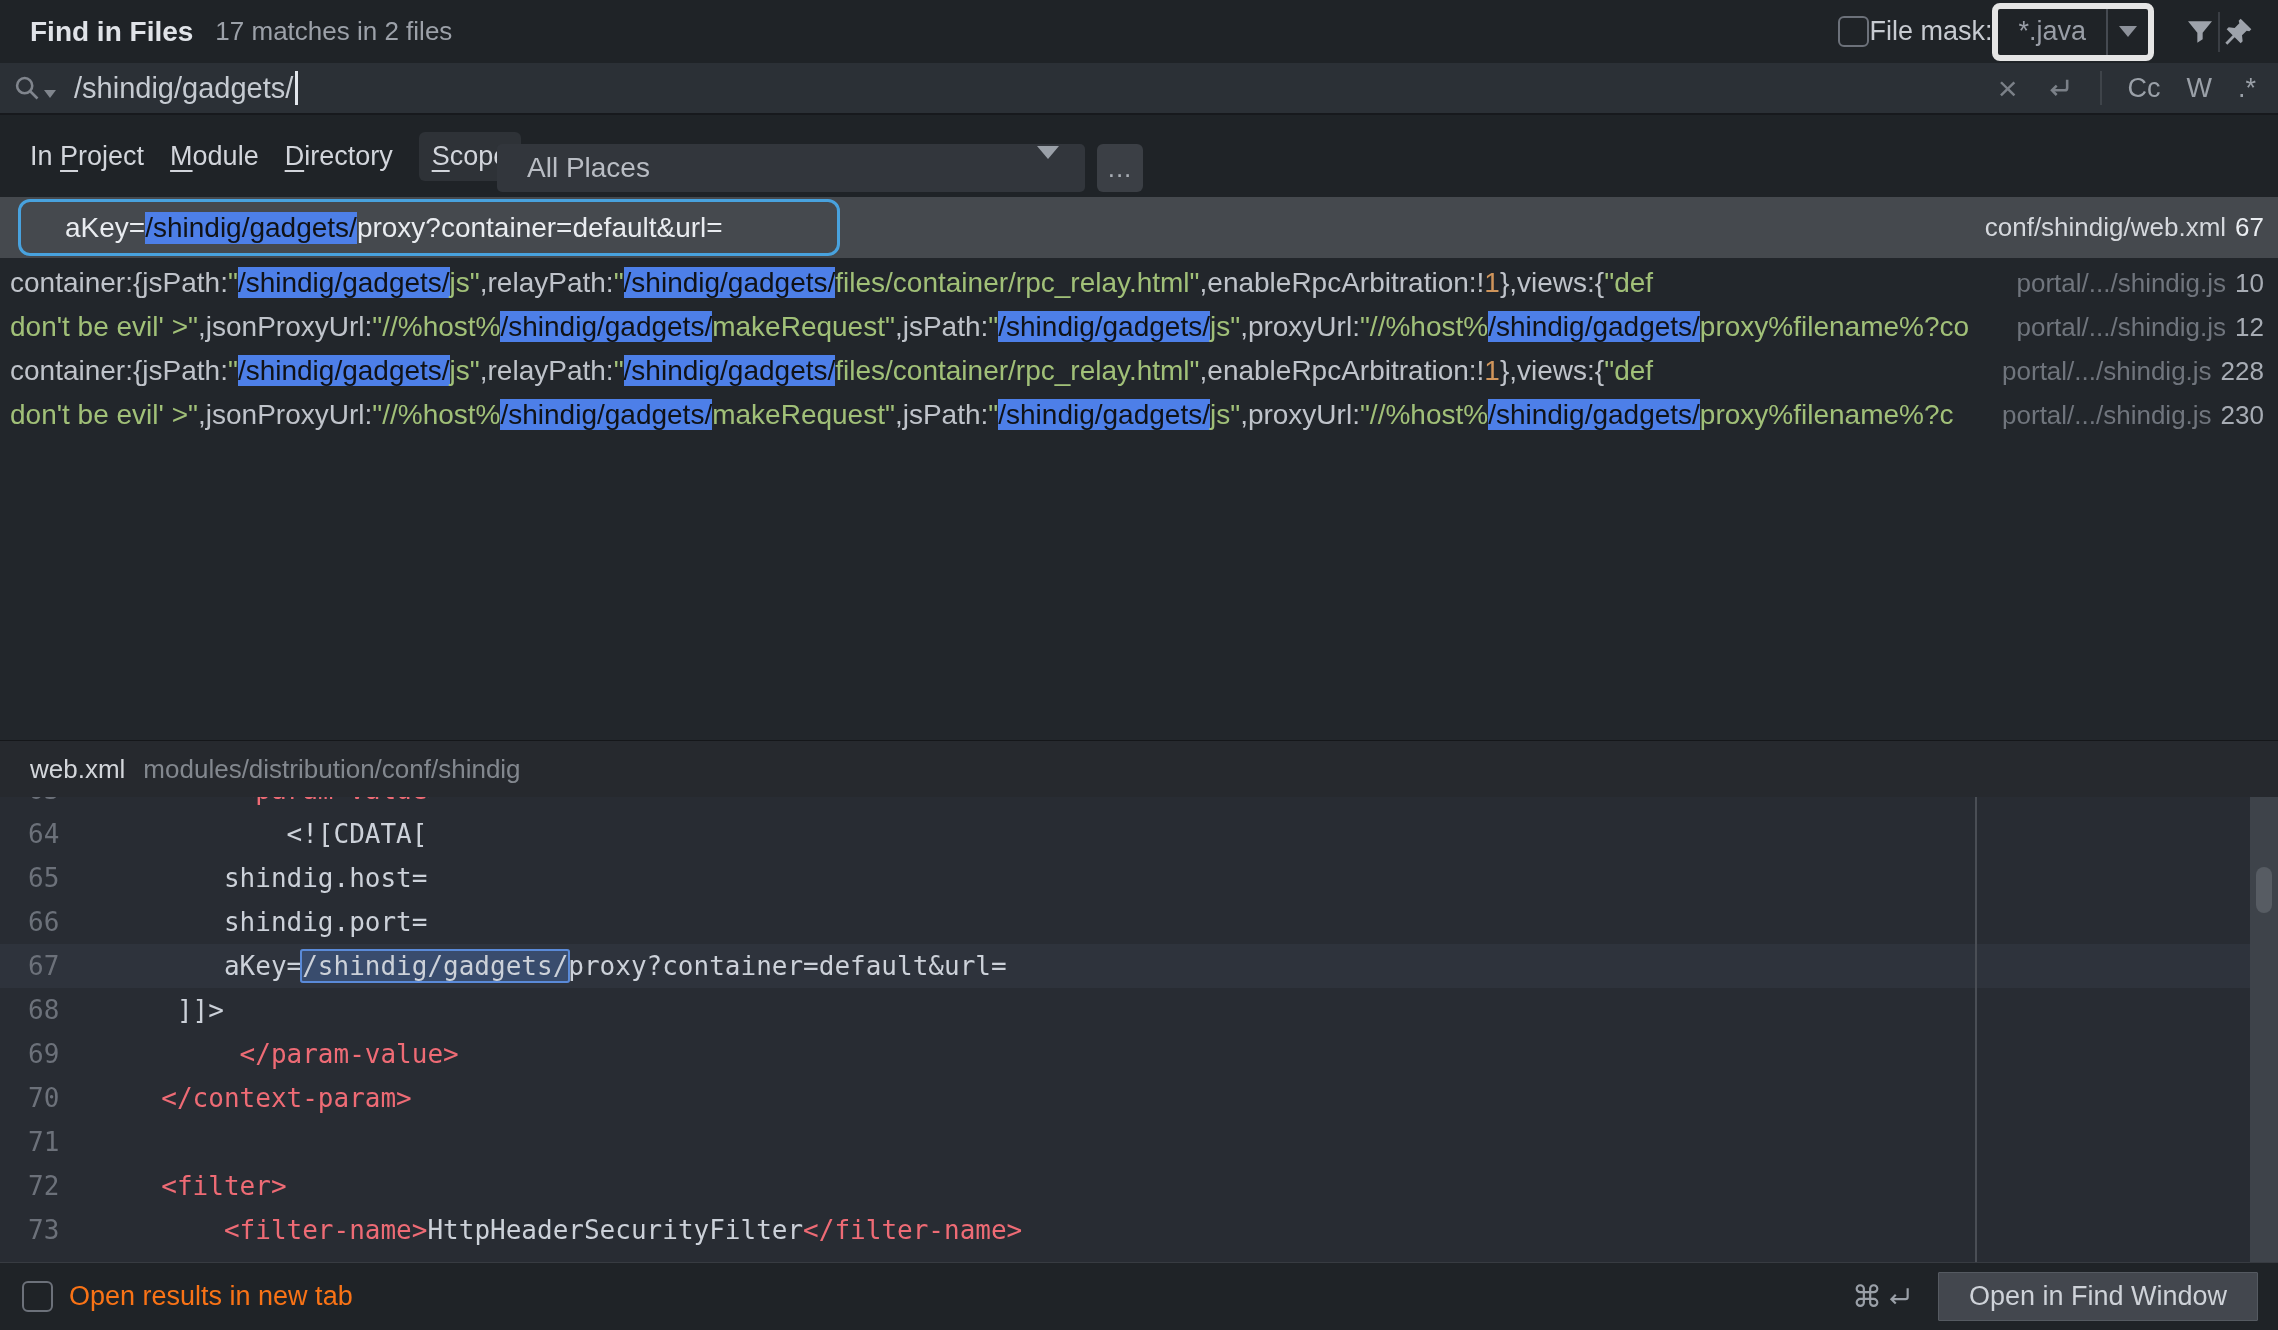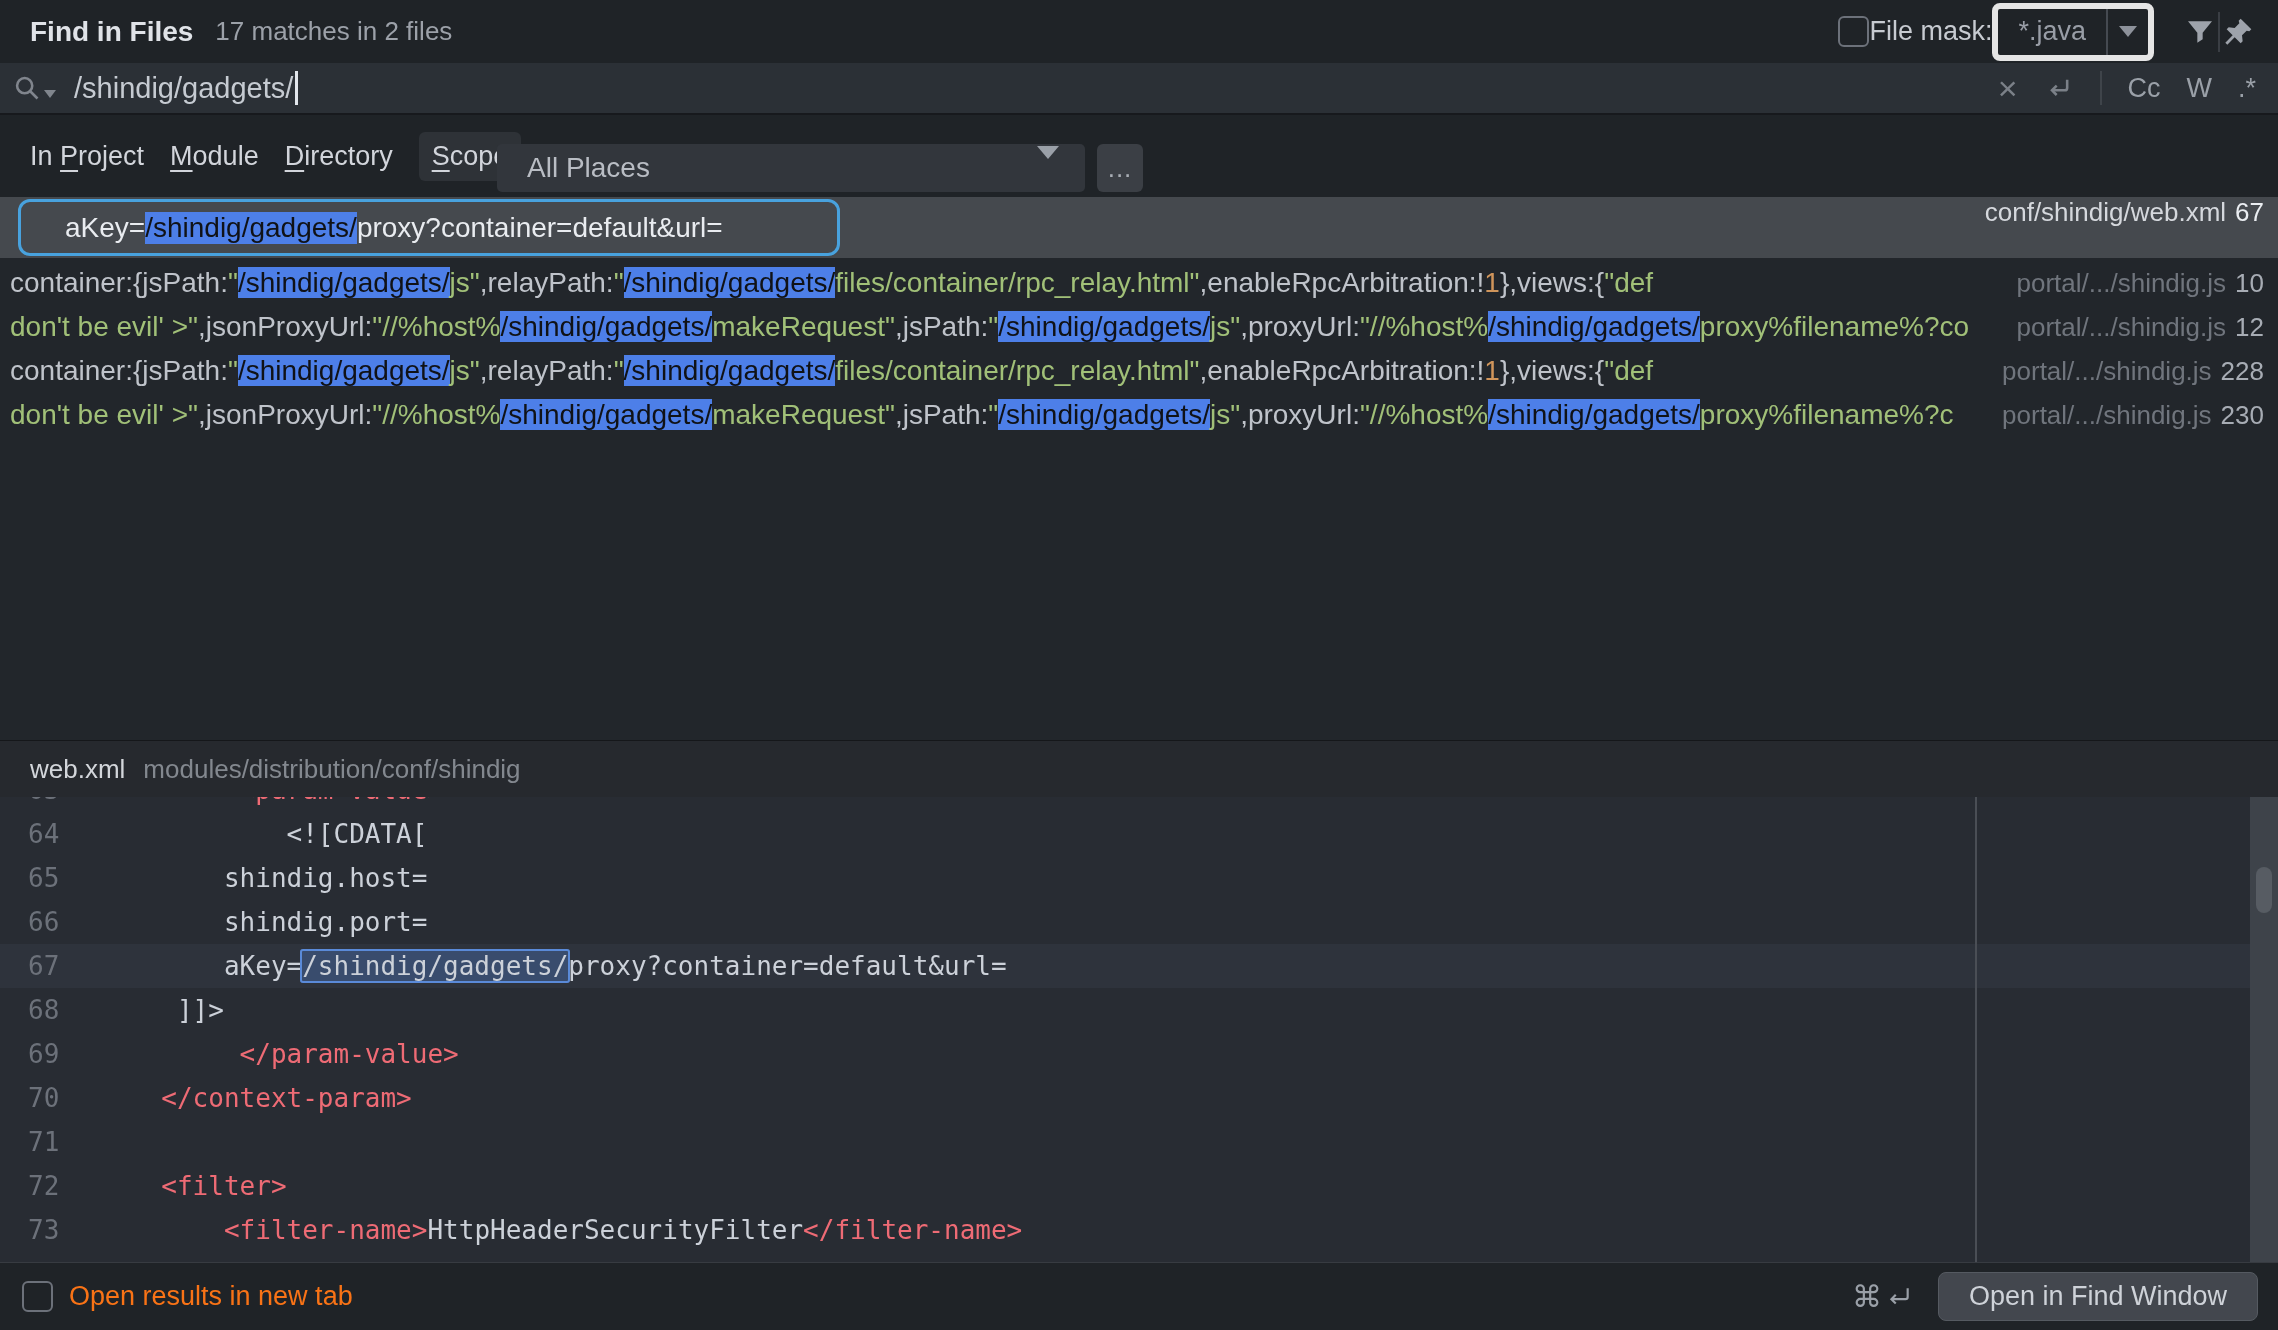--- a/index.html
+++ b/index.html
@@ -54,21 +54,21 @@
   .rtext{flex:1 1 auto;overflow:hidden;white-space:pre;padding-left:10px;}
   .rlabel{flex:0 0 auto;padding:0 14px 0 12px;font-size:26px;white-space:pre;}
   .rpath{color:#70757d;} .rnum{color:#a7acb4;margin-left:9px;}
   .sp{color:#bfc3ca;} .ss{color:#a1c078;} .sn{color:#d0955b;}
   .sm{background:#4d7fe8;color:#101216;}
   .row.sel{height:61px;margin-bottom:3px;}
   .selband{position:absolute;inset:0;background:#45494e;}
   .selbox{position:absolute;left:18px;top:2px;width:772px;height:51px;border:3px solid #48a2de;border-radius:12px;
           background:#45494e;display:flex;align-items:center;padding-left:44px;font-size:28px;white-space:pre;}
   .row.sel .sp{color:#e9ecf0;}
-  .row.sel .rlabel{position:absolute;right:0;top:0;height:100%;display:flex;}
+  .row.sel .rlabel{position:absolute;right:0;top:0;height:100%;display:flex;align-items:center;}
   .row.sel .rpath{color:#d5d8dd;} .row.sel .rnum{color:#eaedf1;}
 
   
   .preview-header{position:absolute;left:0;top:740px;width:100%;height:57px;background:#26292e;border-top:1px solid #15171a;
                   display:flex;align-items:center;}
   .pv-file{font-size:26px;color:#d3d6db;margin-left:30px;}
   .pv-path{font-size:26px;color:#83888f;margin-left:18px;}
 
   .code-pane{position:absolute;left:0;top:797px;width:100%;height:465px;background:#282c33;overflow:hidden;}
   .code-lines{position:absolute;left:0;top:-29px;right:28px;}
@@ -83,21 +83,21 @@
   .scrollthumb{position:absolute;left:6px;top:70px;width:16px;height:46px;border-radius:8px;background:#575c63;}
 
   
   .footer{position:absolute;left:0;top:1262px;width:100%;height:68px;background:#1f2327;border-top:1px solid #373b41;
           display:flex;align-items:center;box-sizing:border-box;}
   .ft-label{font-size:27px;color:#f97316;margin-left:16px;}
   .footer .checkbox{margin-left:22px;}
   .ft-right{margin-left:auto;display:flex;align-items:center;padding-right:20px;}
   .shortcut{display:flex;align-items:center;gap:4px;color:#9aa0a8;}
   .cmd-glyph{font-size:30px;font-family:"DejaVu Sans",sans-serif;}
-  .find-btn{width:318px;height:47px;margin-left:26px;background:#43474e;border:1px solid #555a61;border-radius:8px;
+  .find-btn{width:318px;height:47px;margin-left:26px;background:#43474e;border:1px solid #555a61;border-radius:1px;
             display:flex;align-items:center;justify-content:center;font-size:27px;color:#ced2d8;}
   svg{display:block;}
 </style>
 </head>
 <body>
 
 <div class="screen">
 
   <div class="top-header">
     <span class="title">Find in Files</span>

